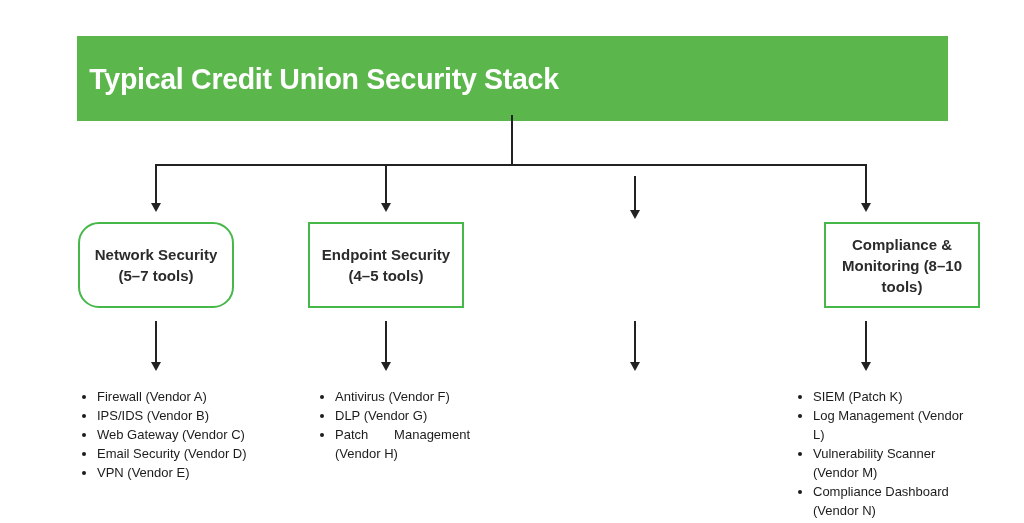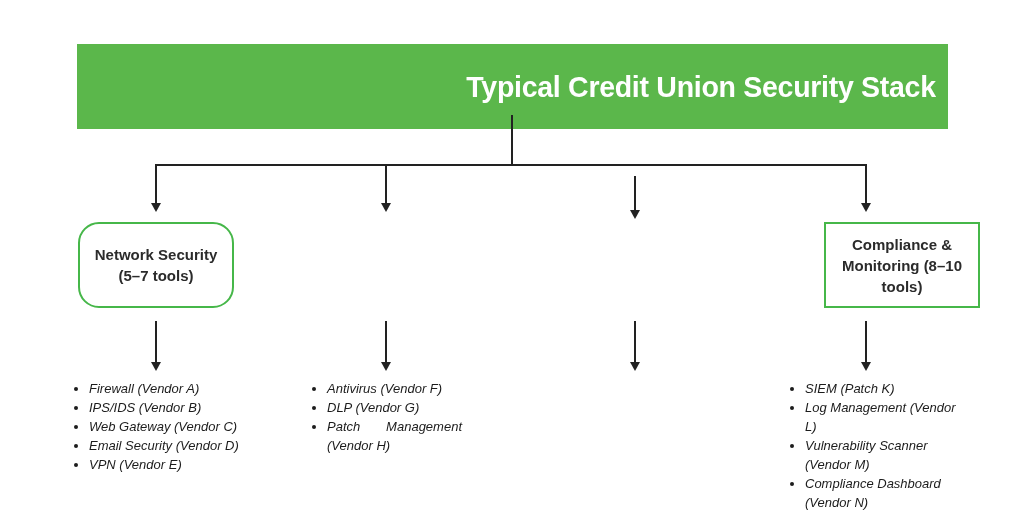--- a/index.html
+++ b/index.html
@@ -9,23 +9,23 @@
     --label-dark:#2B2B2B;
     --list-dark:#1C1C1C;
   }
   *{box-sizing:border-box;}
   html,body{margin:0;padding:0;background:#ffffff;}
   body{font-family:"Liberation Sans","DejaVu Sans",sans-serif;}
   .canvas{position:relative;width:1024px;height:523px;background:#ffffff;overflow:hidden;}
 
   
   .banner{
-    position:absolute;left:77px;top:44px;width:871px;height:85px;
+    position:absolute;left:77px;top:36px;width:871px;height:85px;
     background:var(--banner-green);
-    display:flex;align-items:center;justify-content:flex-end;
+    display:flex;align-items:center;justify-content:flex-start;
   }
   .banner-title{
     color:#ffffff;font-size:30px;font-weight:700;letter-spacing:-0.3px;
     transform:scaleX(0.95);white-space:nowrap;
   }
 
   
   .trunk{position:absolute;left:511px;top:115px;width:2px;height:51px;background:var(--connector-black);}
   .hbar{position:absolute;left:155px;top:164px;width:712px;height:2px;background:var(--connector-black);}
 
@@ -48,22 +48,22 @@
     position:absolute;top:222px;width:156px;height:86px;background:#ffffff;
     border:2px solid var(--box-border-green);
     display:flex;align-items:center;justify-content:center;
     padding:4px 10px;text-align:center;
   }
   .box .label{font-size:15px;line-height:21px;font-weight:700;color:var(--label-dark);}
   .bx0{left:78px;border-radius:21px;} .bx1{left:308px;} .bx2{left:557px;} .bx3{left:788px;margin-left:36px;}
 
   
   ul.tools{
-    position:absolute;top:379px;margin:0;padding:0 0 0 17px;
-    font-style:italic;font-size:13px;line-height:19px;color:var(--list-dark);
+    position:absolute;top:379px;margin:8px;padding:0 0 0 17px;
+    font-size:13px;line-height:19px;color:var(--list-dark);
   }
   ul.tools li{margin:0;padding:0;}
   .lx0{left:72px;width:182px;}
   .lx1{left:310px;width:152px;}
   .lx1 li{text-align:justify;}
   .lx2{left:545px;width:200px;}
   .lx3{left:788px;width:176px;}
 </style>
 </head>
 <body>
@@ -89,20 +89,23 @@
       <div class="shaft"></div>
       <div class="head"></div>
     </div>
   <div class="arrow top ax3">
       <div class="shaft"></div>
       <div class="head"></div>
     </div>
 
   <div class="box bx0">
     <span class="label">Network Security (5–7 tools)</span>
+  </div>
+  <div class="box bx1">
+    <span class="label">Endpoint Security (4–5 tools)</span>
   </div>
   <div class="box bx3">
     <span class="label">Compliance &amp; Monitoring (8–10 tools)</span>
   </div>
 
   <div class="arrow bottom ax0">
       <div class="shaft"></div>
       <div class="head"></div>
     </div>
   <div class="arrow bottom ax1">

